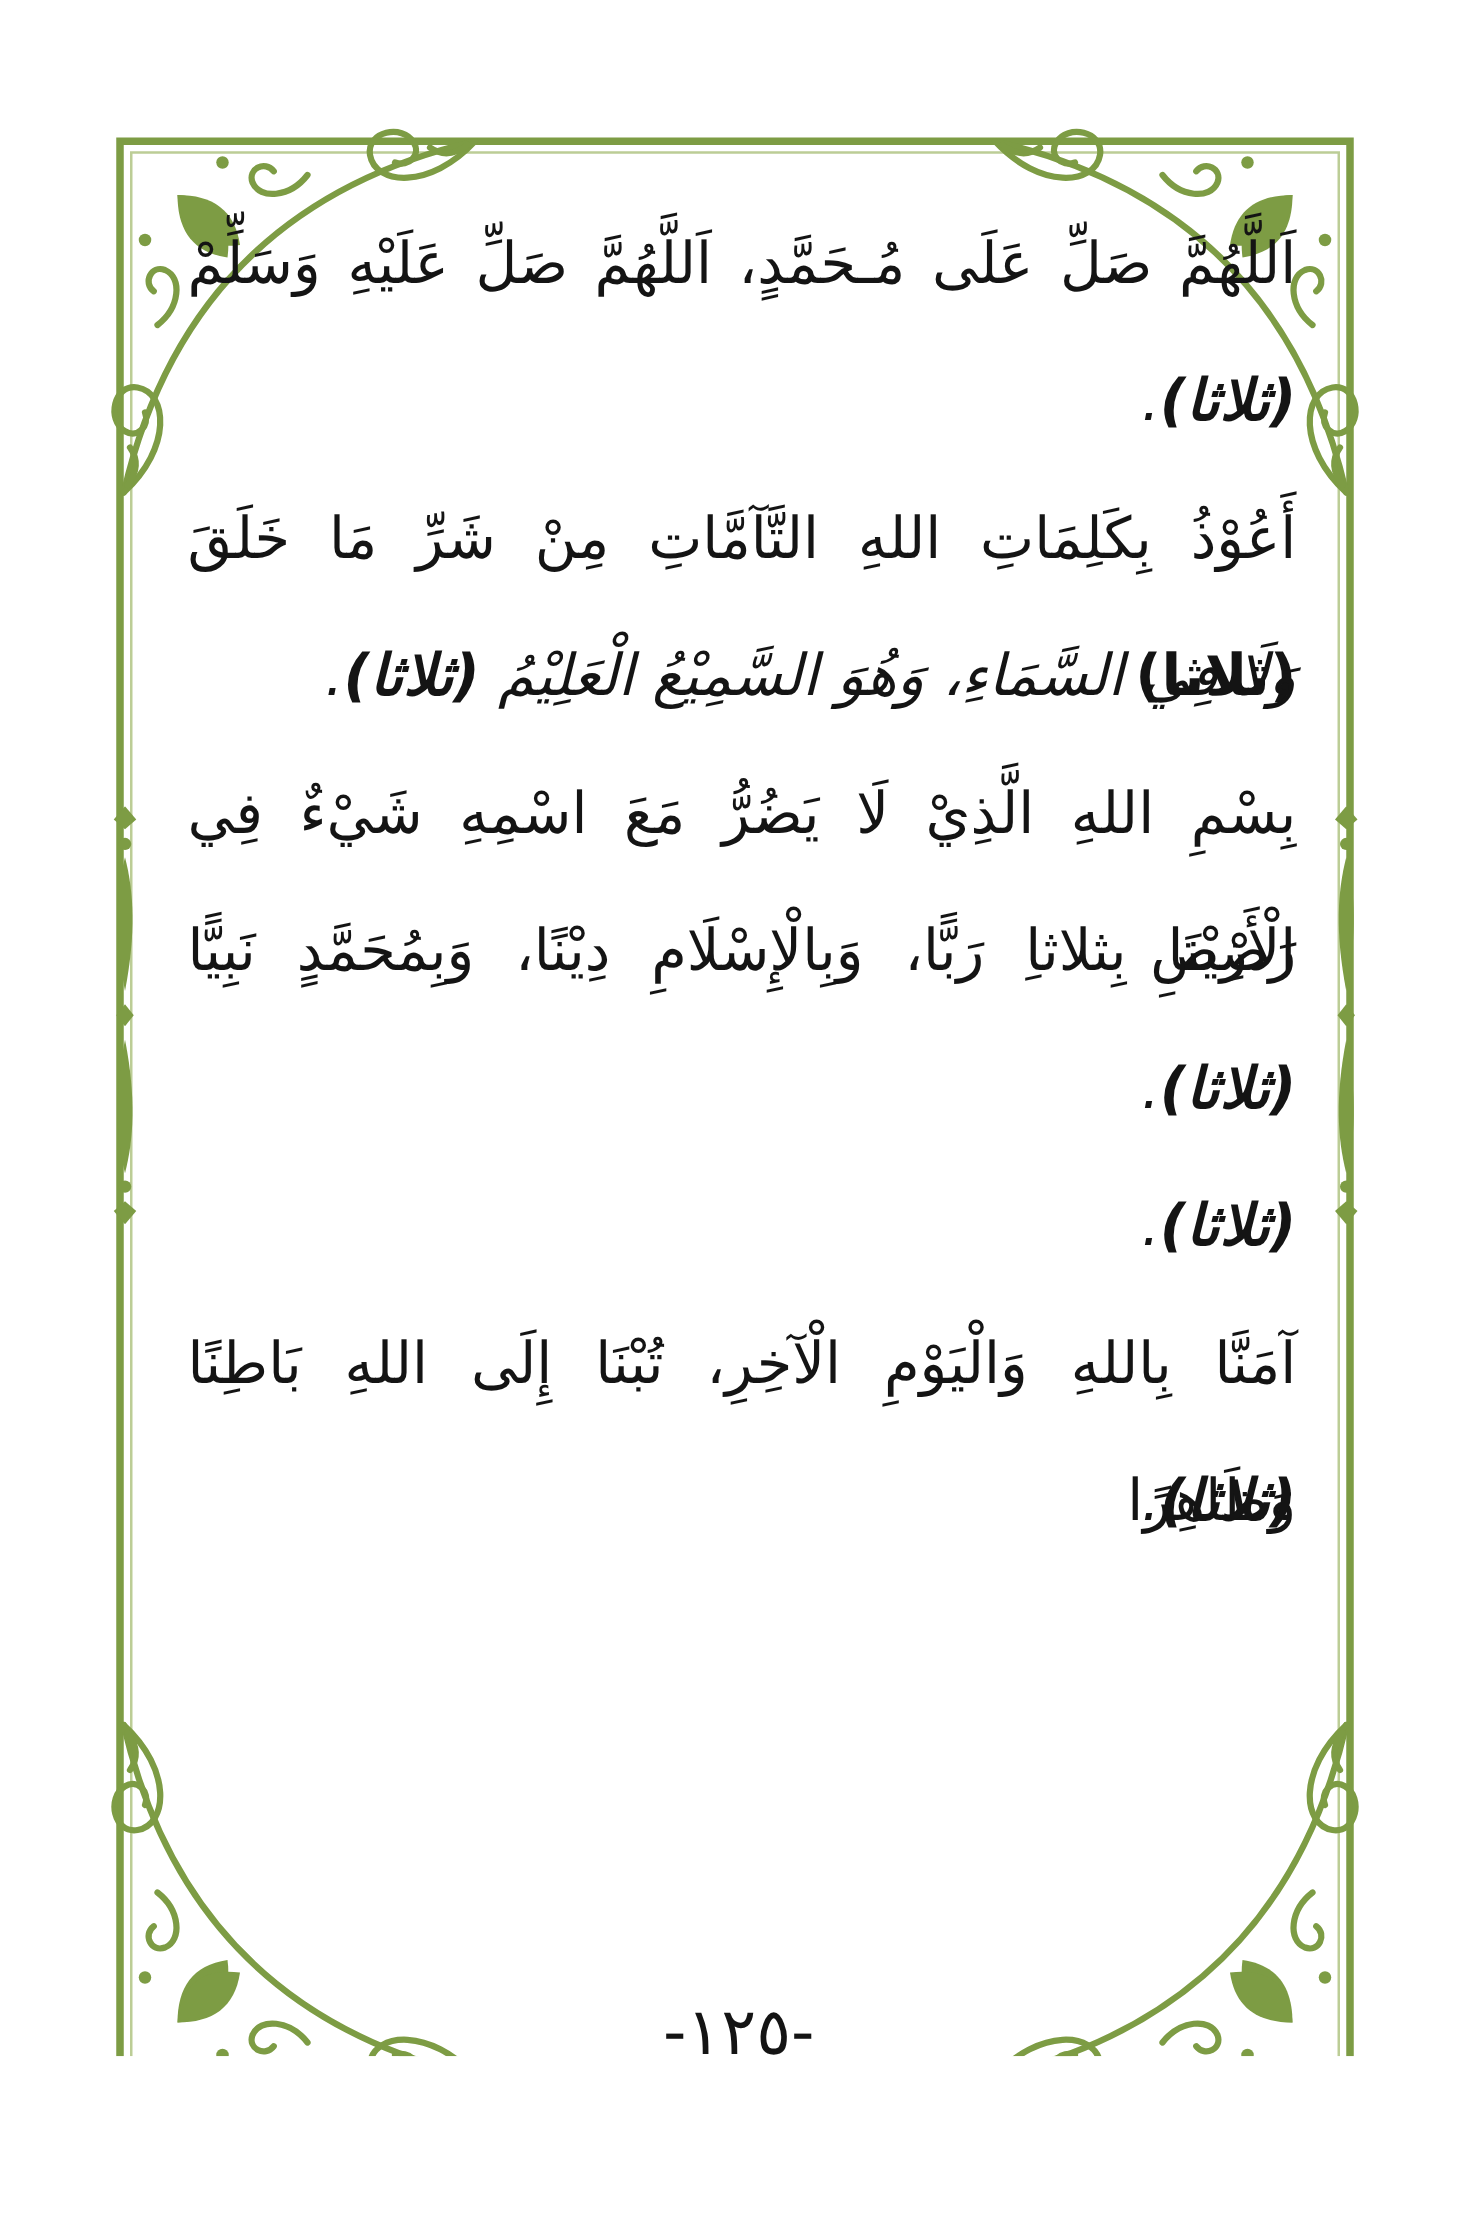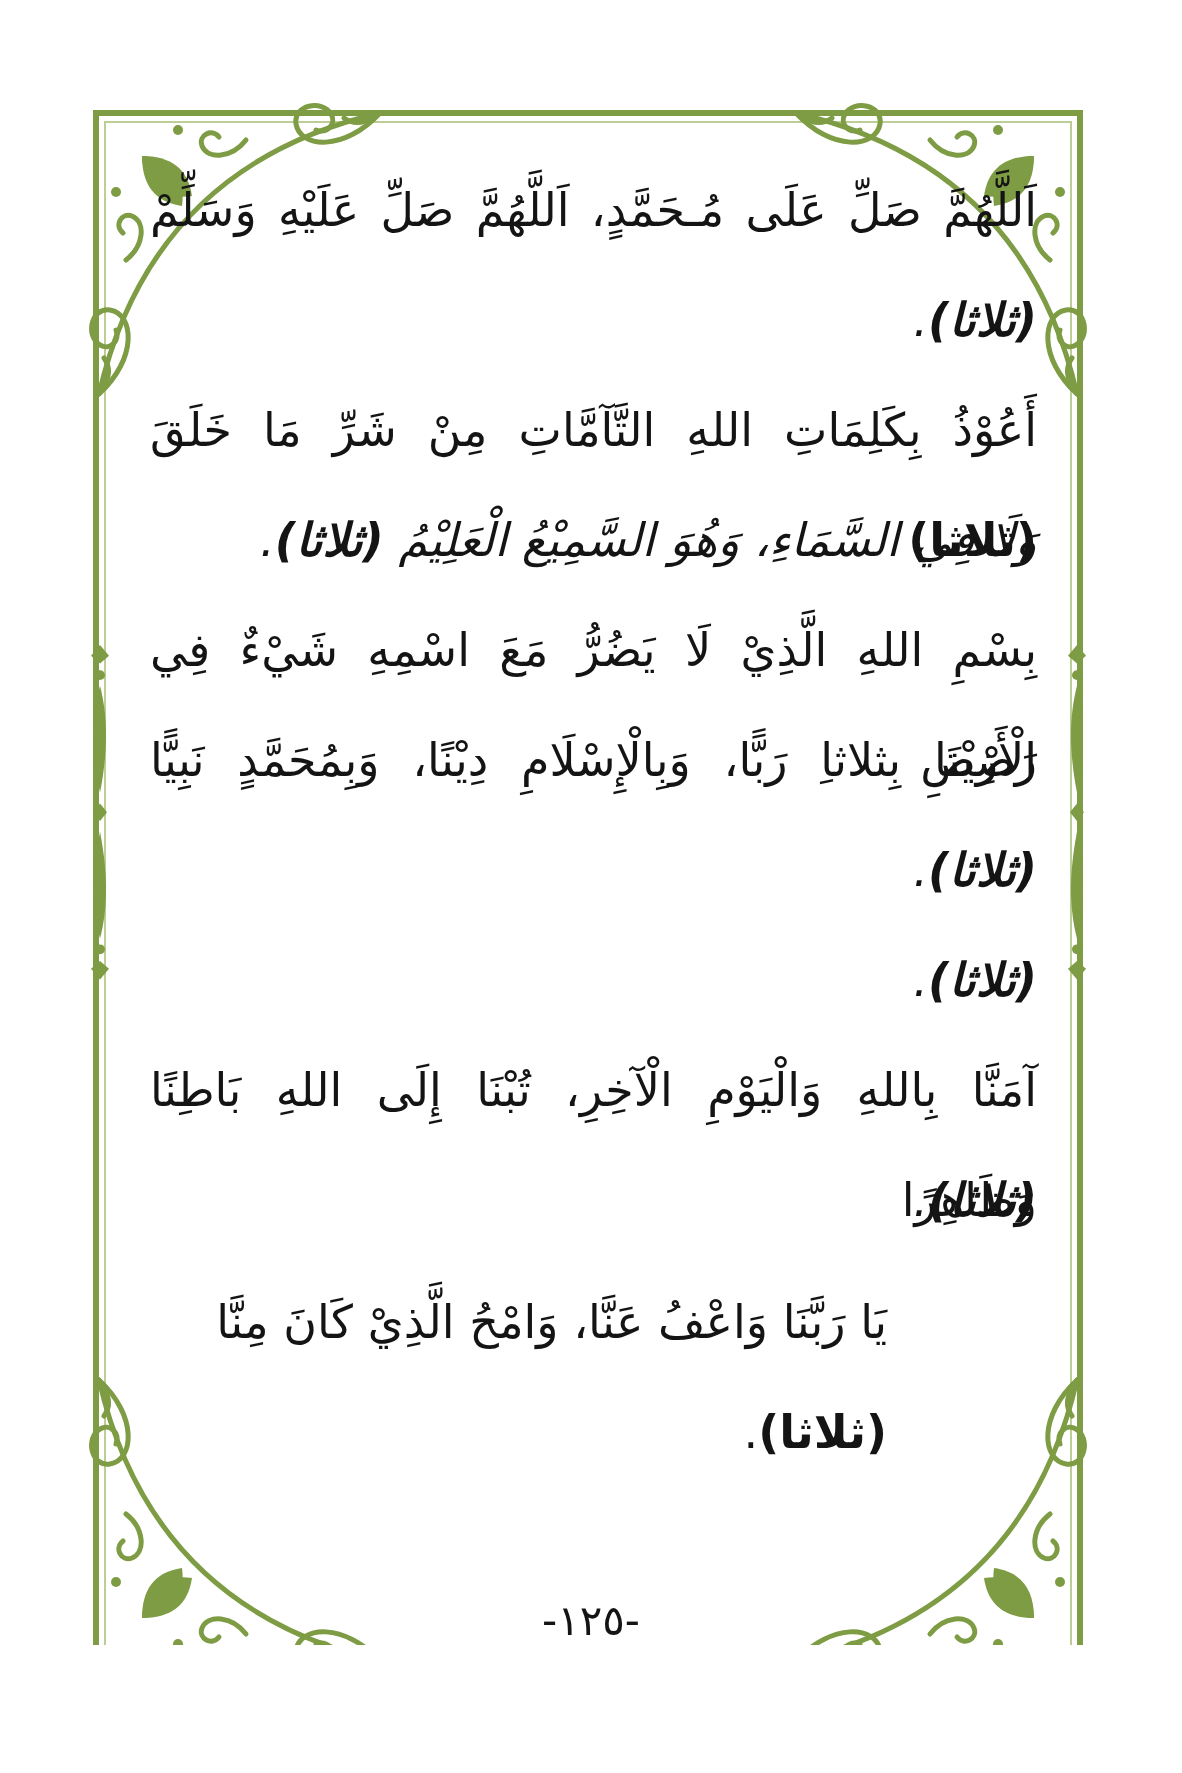--- a/index.html
+++ b/index.html
@@ -44,21 +44,21 @@
     line-height:110px;
     overflow:visible;
   }
   .line.full{text-align:justify;text-align-last:justify;}
   .line.tail{text-align:right;font-style:italic;}
   .line.indent{text-align:right;padding-right:150px;margin-top:12px;}
   .line .bold{font-weight:bold;}
   .page-number{
     position:absolute;left:0;right:0;top:1596px;
     text-align:center;direction:rtl;
-    color:var(--ink);font-size:42px;letter-spacing:1px;
+    color:var(--ink);font-size:52px;letter-spacing:1px;
   }
 </style>
 </head>
 <body>
 
 <svg width="0" height="0" style="position:absolute" aria-hidden="true">
   <defs>
     <g id="corner-def" stroke="currentColor" fill="none" stroke-width="5" stroke-linecap="round">
       <path d="M294 13 Q66 66 13 294"></path>
       <path d="M294 13 C258 52 214 48 210 24 C207 5 236 -1 245 14 C251 24 241 34 230 30"></path>
@@ -113,18 +113,17 @@
       <div class="line full"><span>اَللَّهُمَّ صَلِّ عَلَى مُـحَمَّدٍ، اَللَّهُمَّ صَلِّ عَلَيْهِ وَسَلِّمْ</span></div>
       <div class="line tail"><span class="bold">(ثلاثا)</span><span>.</span></div>
       <div class="line full"><span>أَعُوْذُ بِكَلِمَاتِ اللهِ التَّآمَّاتِ مِنْ شَرِّ مَا خَلَقَ </span><span class="bold">(ثلاثا)</span></div>
       <div class="line tail"><span>وَلَا فِي السَّمَاءِ، وَهُوَ السَّمِيْعُ الْعَلِيْمُ </span><span class="bold">(ثلاثا)</span><span>.</span></div>
       <div class="line full"><span>بِسْمِ اللهِ الَّذِيْ لَا يَضُرُّ مَعَ اسْمِهِ شَيْءٌ فِي الْأَرْضِ</span></div>
       <div class="line full"><span>رَضِيْنَا بِثلاثاِ رَبًّا، وَبِالْإِسْلَامِ دِيْنًا، وَبِمُحَمَّدٍ نَبِيًّا</span></div>
       <div class="line tail"><span class="bold">(ثلاثا)</span><span>.</span></div>
       <div class="line tail"><span class="bold">(ثلاثا)</span><span>.</span></div>
       <div class="line full"><span>آمَنَّا بِاللهِ وَالْيَوْمِ الْآخِرِ، تُبْنَا إِلَى اللهِ بَاطِنًا وَظَاهِرًا</span></div>
       <div class="line tail"><span class="bold">(ثلاثا)</span><span>.</span></div>
-      <div class="line indent"><span>يَا رَبَّنَا وَاعْفُ عَنَّا، وَامْحُ الَّذِيْ كَانَ مِنَّا </span><span class="bold">(ثلاثا)</span><span>.</span></div>
     </div>
 
   <div class="page-number">-١٢٥-</div>
 
 </div>
 
 </body></html>

